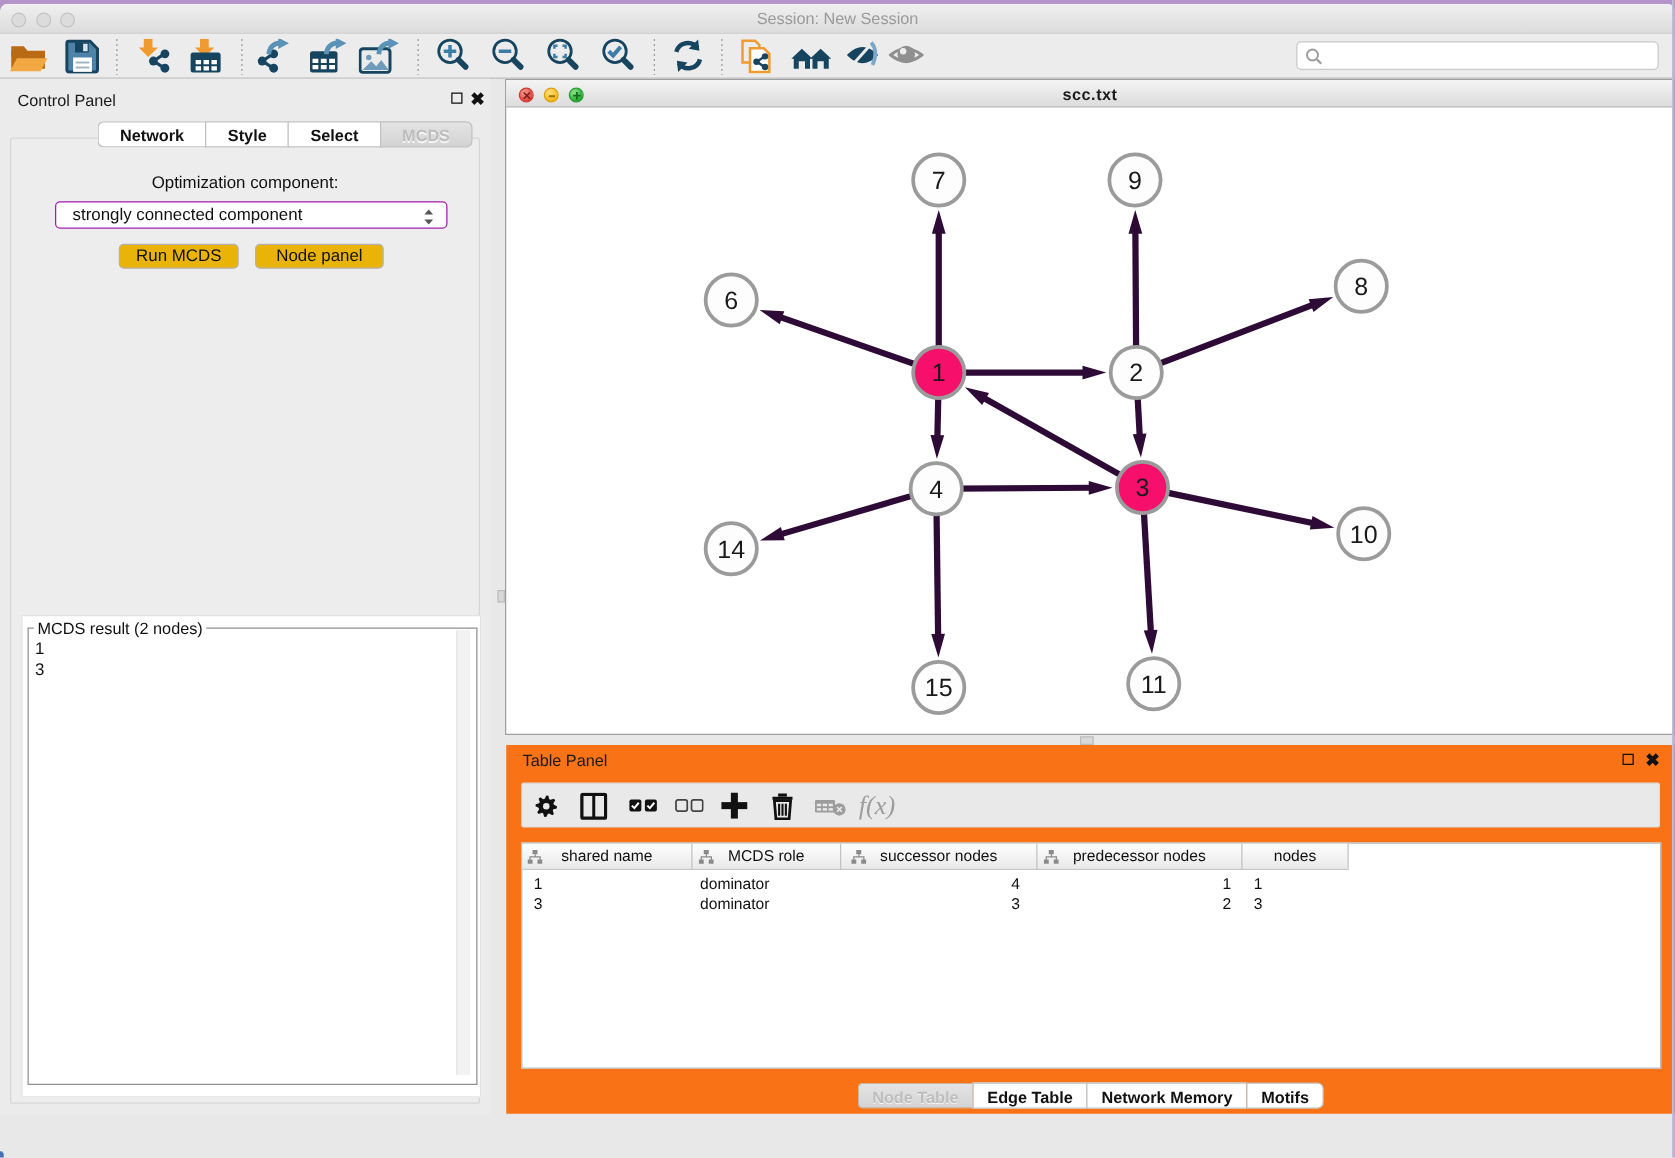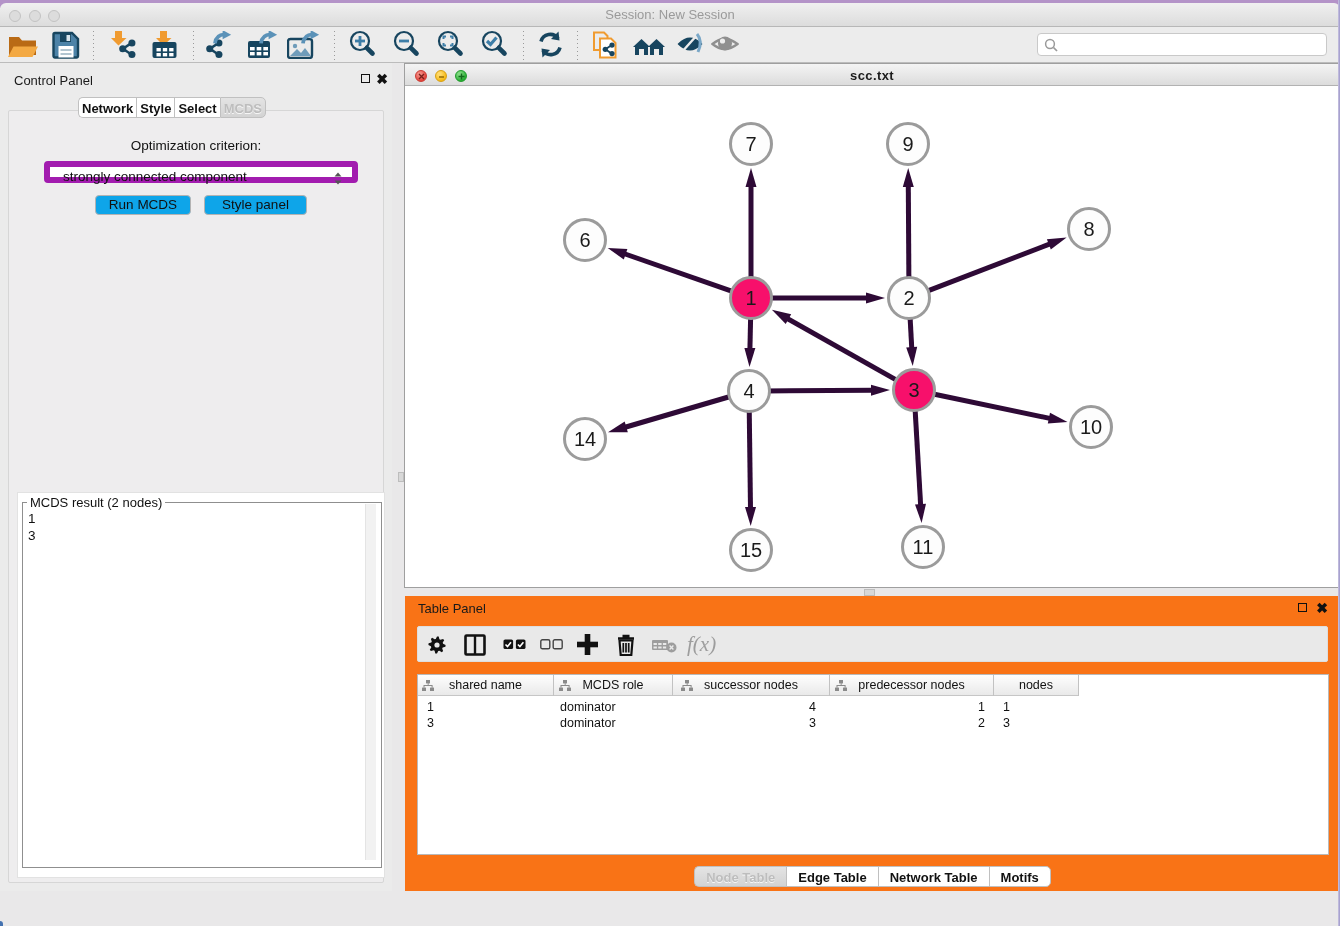--- a/index.html
+++ b/index.html
@@ -24,35 +24,35 @@
 .tsep { position:absolute; top:4px; width:1px; height:29px;
   background-image:repeating-linear-gradient(#9a9a9a 0 1.5px, transparent 1.5px 4px); }
 #searchbox { position:absolute; right:13px; top:6px; width:290px; height:23px;
   background:#fff; border:1px solid #c9c9c9; border-radius:4px; }
 
 
 #cpanel { position:absolute; left:0; top:63px; width:392px; height:828px; background:#ebebeb; }
 #cpanel-hdr { position:absolute; left:14px; top:10px; font-size:13px; color:#1a1a1a; }
 #cp-tabs { position:absolute; left:78px; top:34px; height:21px; display:flex; z-index:5;
   font-size:13px; font-weight:bold; color:#111; }
-.cptab { padding:2px 3px 0; background:#fff; border:1px solid #c0c0c0; border-right:none;
+.cptab { padding:2px 17px 0; background:#fff; border:1px solid #c0c0c0; border-right:none;
   display:flex; align-items:center; }
 .cptab:first-child { border-radius:5px 0 0 5px; }
 .cptab:last-child { border-radius:0 5px 5px 0; border-right:1px solid #c0c0c0; }
 .cptab.sel { background:linear-gradient(#e4e4e4,#d3d3d3); color:#bdbdbd;
   text-shadow:0 1px 0 #f6f6f6; }
 #cp-content { position:absolute; left:8px; top:47px; width:376px; height:773px;
   background:#eeedee; border:1px solid #d6d6d6; border-radius:2px; }
 #optlabel { position:absolute; left:0; top:27px; width:100%; text-align:center;
   font-size:13.5px; color:#111; }
 #dropdown { position:absolute; left:35px; top:50px; width:314px; height:22px; background:#fff;
-  border:6px solid #a21caf; border-radius:4px; font-size:13.5px; color:#111;
+  border:1px solid #a21caf; border-radius:4px; font-size:13.5px; color:#111;
   line-height:20px; padding-left:13px; }
 #chev { position:absolute; right:6px; top:3px; }
-.btn { position:absolute; top:84px; height:20px; background:#0ea5e9; border:1px solid #b3b3b3;
+.btn { position:absolute; top:84px; height:20px; background:#eab308; border:1px solid #b3b3b3;
   border-radius:4px; font-size:13.5px; color:#111; text-align:center; line-height:18px; }
 #resultwrap { position:absolute; left:8px; top:381px; width:368px; height:386px; background:#fff;
   border:1px solid #e2e2e2; }
 #groupbox { position:absolute; left:4px; top:9px; width:360px; height:366px;
   border:1px solid #8f8f8f; }
 #grouptitle { position:absolute; left:4px; top:-8px; background:#fff; padding:0 3px;
   font-size:13px; color:#111; }
 #resulttext { position:absolute; left:5px; top:7px; font-size:13.5px; color:#111; line-height:17px; }
 #res-scroll { position:absolute; right:5px; top:1px; width:11px; height:356px;
   background:#f2f2f2; border-left:1px solid #e4e4e4; }
@@ -258,28 +258,28 @@
     <div id="cpanel-hdr">Control Panel</div>
     <div style="position:absolute; right:22px; top:11px; width:9px; height:9px; border:1.5px solid #111;"></div>
     <div style="position:absolute; right:4px; top:8px; font-size:14px; font-weight:bold; color:#111;">✖</div>
     <div id="cp-tabs">
       <div class="cptab">Network</div>
         <div class="cptab">Style</div>
       <div class="cptab">Select</div>
         <div class="cptab sel">MCDS</div>
     </div>
     <div id="cp-content">
-      <div id="optlabel">Optimization criterion:</div>
+      <div id="optlabel">Optimization component:</div>
       <div id="dropdown">strongly connected component
         <svg id="chev" width="16" height="17" viewBox="0 0 16 17">
           <path d="M4.5 6.5 L8 2.5 L11.5 6.5 Z M4.5 10.5 L8 14.5 L11.5 10.5 Z" fill="#555"></path>
         </svg>
       </div>
       <div class="btn" style="left:86px; width:96px;">Run MCDS</div>
-      <div class="btn" style="left:195px; width:103px;">Style panel</div>
+      <div class="btn" style="left:195px; width:103px;">Node panel</div>
       <div id="resultwrap">
         <div id="groupbox">
           <div id="grouptitle">MCDS result (2 nodes)</div>
           <div id="resulttext">1<br>3</div>
           <div id="res-scroll"></div>
         </div>
       </div>
     </div>
   </div>
 
@@ -475,18 +475,18 @@
           <span class="tcell" style="left:9px;">3</span>
           <span class="tcell" style="left:142px;">dominator</span>
           <span class="tcell" style="left:255px;width:143px;text-align:right;">3</span>
           <span class="tcell" style="left:412px;width:155px;text-align:right;">2</span>
           <span class="tcell" style="left:585px;">3</span>
         </div>
     </div>
     <div id="ttabs">
       <div class="ttab sel">Node Table</div>
         <div class="ttab">Edge Table</div>
-      <div class="ttab">Network Table</div>
+      <div class="ttab">Network Memory</div>
         <div class="ttab">Motifs</div>
     </div>
   </div>
 
 </div>
 
 </body></html>

